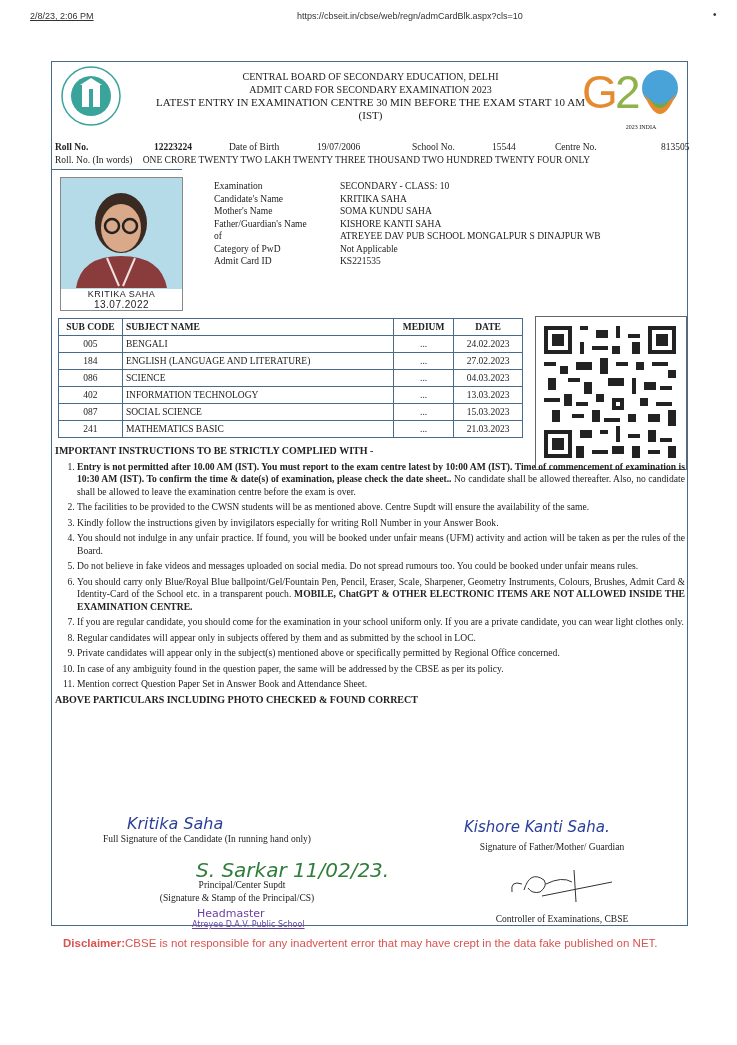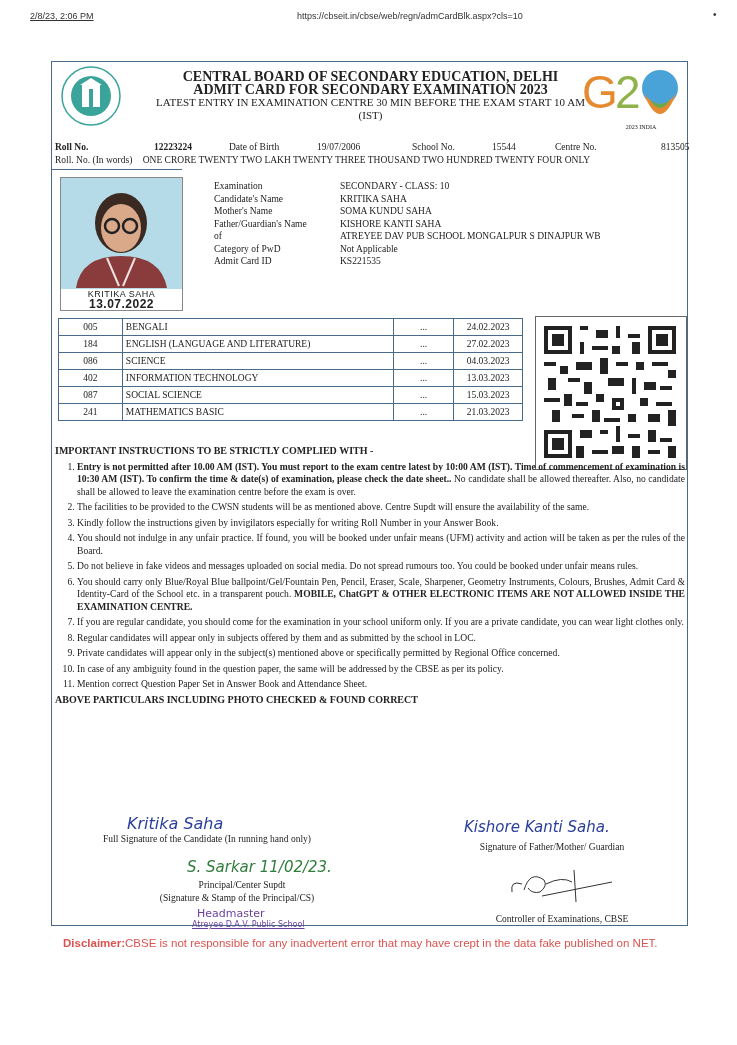--- a/index.html
+++ b/index.html
@@ -4,21 +4,21 @@
 <style>
   html,body{margin:0;padding:0;background:#fff;}
   body{width:737px;height:1045px;position:relative;overflow:hidden;font-family:"Liberation Serif",serif;color:#222;}
   .topline{position:absolute;top:11px;left:0;width:737px;font-family:"Liberation Sans",sans-serif;font-size:9px;color:#333;}
   .topline .ts{position:absolute;left:30px;text-decoration:underline;}
   .topline .url{position:absolute;left:297px;}
   .topline .dot{position:absolute;left:713px;top:-2px;font-size:10px;}
   .card{position:absolute;left:51px;top:61px;width:637px;height:865px;border:1.5px solid #4a6a8a;box-sizing:border-box;}
   .abs{position:absolute;}
   .hdr{left:0;width:637px;text-align:center;top:8px;}
-  .hdr .l1,.hdr .l2{font-weight:bold;font-size:14px;line-height:13px;}
+  .hdr .l1,.hdr .l2{font-weight:normal;font-size:10px;line-height:13px;}
   .hdr .l3,.hdr .l4{font-size:11px;line-height:13px;}
   .logo-cbse{left:8px;top:3px;width:62px;height:62px;}
   .logo-g20{left:530px;top:2px;width:100px;height:66px;}
   .info-row{font-size:9.5px;line-height:12px;white-space:nowrap;}
   .photo{left:8px;top:115px;width:121px;height:132px;border:1px solid #888;background:#b5dbe9;overflow:hidden;}
   .photo .cap{position:absolute;bottom:0;left:0;width:100%;background:#fff;text-align:center;font-family:"Liberation Sans",sans-serif;font-size:9px;line-height:9px;letter-spacing:0.5px;padding-top:1px;}
   .details{left:162px;top:118px;font-size:9.5px;line-height:12.5px;}
   .details .r{display:flex;}
   .details .k{width:126px;}
   table.subj{border-collapse:collapse;font-size:9.5px;position:absolute;left:6px;top:256px;width:465px;}
@@ -95,21 +95,21 @@
       <rect width="121" height="110" fill="#b5dbe9"></rect>
       <ellipse cx="60" cy="45" rx="26" ry="30" fill="#3b2a22"></ellipse>
       <ellipse cx="60" cy="50" rx="20" ry="24" fill="#d9a98a"></ellipse>
       <circle cx="51" cy="48" r="7" fill="none" stroke="#222" stroke-width="2.5"></circle>
       <circle cx="69" cy="48" r="7" fill="none" stroke="#222" stroke-width="2.5"></circle>
       <path d="M15 110 Q20 78 60 78 Q100 78 106 110 Z" fill="#8a3b3b"></path>
       <path d="M46 80 L58 108 M74 80 L62 108" stroke="#f2e0e0" stroke-width="2"></path>
     </svg>
     <div class="cap">
       <div>KRITIKA SAHA</div>
-      <div style="font-size:12px;line-height:11px;font-weight:bold;">13.07.2022</div>
+      <div style="font-size:10px;line-height:11px;">13.07.2022</div>
     </div>
   </div>
 
   <div class="abs details">
     <div class="r">
         <span class="k">Examination</span>
         <span>SECONDARY - CLASS: 10</span>
       </div>
     <div class="r">
         <span class="k">Candidate's Name</span>
@@ -138,20 +138,26 @@
   </div>
 
   <table class="subj">
     <colgroup>
         <col style="width:64px">
         <col style="width:272px">
         <col style="width:60px">
         <col style="width:69px">
       </colgroup>
     <tbody>
+        <tr>
+      <th style="text-align:center;">SUB CODE</th>
+      <th>SUBJECT NAME</th>
+      <th style="text-align:center;">MEDIUM</th>
+      <th style="text-align:center;">DATE</th>
+    </tr>
     <tr>
           <td style="text-align:center">005</td>
           <td>BENGALI</td>
           <td style="text-align:center">...</td>
           <td style="text-align:center">24.02.2023</td>
         </tr>
     <tr>
           <td style="text-align:center">184</td>
           <td>ENGLISH (LANGUAGE AND LITERATURE)</td>
           <td style="text-align:center">...</td>
@@ -268,21 +274,21 @@
     </ol>
     <div class="center-bold">ABOVE PARTICULARS INCLUDING PHOTO CHECKED &amp; FOUND CORRECT</div>
   </div>
 
   <div class="abs sig" style="left:75px;top:752px;font-size:16px;">Kritika Saha</div>
   <div class="abs lbl" style="left:30px;top:772px;width:250px;">Full Signature of the Candidate (In running hand only)</div>
 
   <div class="abs sig" style="left:412px;top:756px;font-size:15px;">Kishore Kanti Saha.</div>
   <div class="abs lbl" style="left:400px;top:780px;width:200px;">Signature of Father/Mother/ Guardian</div>
 
-  <div class="abs sig" style="left:135px;top:796px;font-size:15px;color:#2f7d3a;">S. Sarkar 11/02/23.</div>
+  <div class="abs sig" style="left:144px;top:796px;font-size:20px;color:#2f7d3a;">S. Sarkar 11/02/23.</div>
   <div class="abs lbl" style="left:100px;top:818px;width:180px;">Principal/Center Supdt</div>
   <div class="abs lbl" style="left:75px;top:831px;width:220px;">(Signature &amp; Stamp of the Principal/CS)</div>
   <div class="abs stamp" style="left:145px;top:845px;font-size:11px;">Headmaster</div>
   <div class="abs stamp" style="left:140px;top:858px;font-size:8px;text-decoration:underline;">Atreyee D.A.V. Public School</div>
 
   <svg class="abs" style="left:450px;top:800px;" width="120" height="42" viewBox="0 0 120 42">
     <path d="M10 30 Q8 18 20 22 M22 28 Q28 8 42 18 Q46 24 38 30 Q30 32 26 26 M44 22 Q60 14 70 20 M72 8 L74 40 M40 34 L110 20" fill="none" stroke="#333" stroke-width="1"></path>
   </svg>
   <div class="abs lbl" style="left:410px;top:852px;width:200px;">Controller of Examinations, CBSE</div>
 </div>

